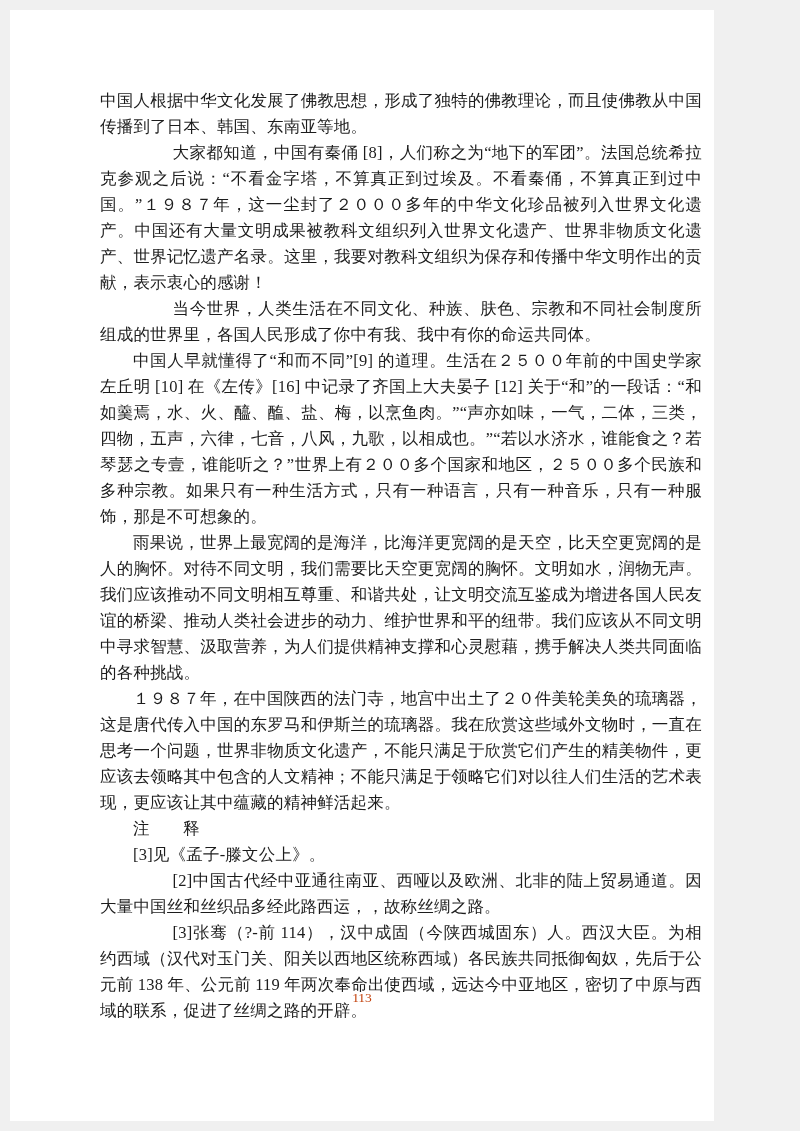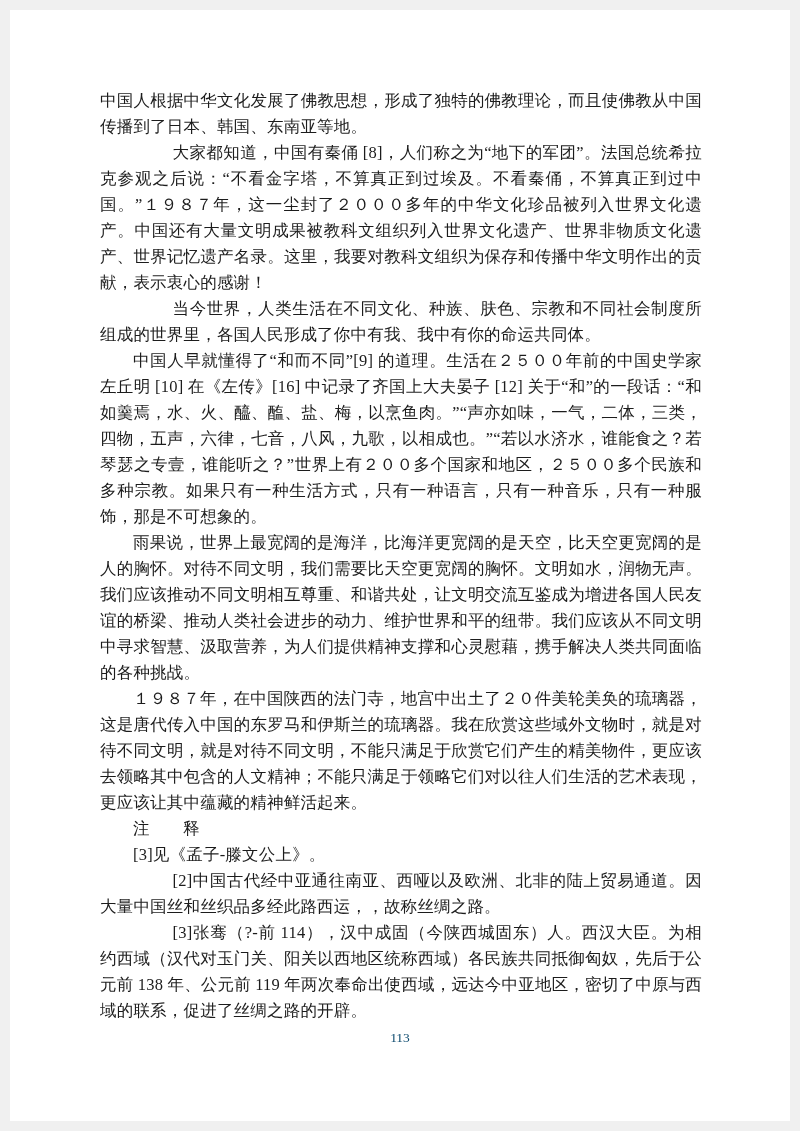--- a/index.html
+++ b/index.html
@@ -10,21 +10,21 @@
     width: 800px;
     height: 1131px;
     background: #f0f0f0;
     position: relative;
     font-family: "Liberation Serif", "DejaVu Serif", serif;
   }
   .page {
     position: absolute;
     left: 10px;
     top: 10px;
-    width: 780px;
+    width: 704px;
     height: 1111px;
     background: #ffffff;
   }
   .text-block {
     position: absolute;
     left: 90px;
     top: 78px;
     width: 602px;
     font-size: 16.5px;
     line-height: 26px;
@@ -35,39 +35,39 @@
   .text-block p {
     margin: 0;
     padding: 0;
   }
   .ind0 { text-indent: 0; }
   .ind2 { text-indent: 2em; }
   .ind4 { text-indent: 4.4em; }
   .page-num {
     position: absolute;
     left: 0;
-    top: 1020px;
+    top: 980px;
     width: 100%;
     text-align: center;
     font-size: 13.5px;
-    color: #0c4a6e;
+    color: #c2410c;
     font-family: "Liberation Serif", "DejaVu Serif", serif;
   }
 </style>
 </head>
 <body>
 
 <main class="page">
   <div class="text-block">
     <p class="ind0">中国人根据中华文化发展了佛教思想，形成了独特的佛教理论，而且使佛教从中国传播到了日本、韩国、东南亚等地。</p>
     <p class="ind4">大家都知道，中国有秦俑 [8]，人们称之为“地下的军团”。法国总统希拉克参观之后说：“不看金字塔，不算真正到过埃及。不看秦俑，不算真正到过中国。”１９８７年，这一尘封了２０００多年的中华文化珍品被列入世界文化遗产。中国还有大量文明成果被教科文组织列入世界文化遗产、世界非物质文化遗产、世界记忆遗产名录。这里，我要对教科文组织为保存和传播中华文明作出的贡献，表示衷心的感谢！</p>
     <p class="ind4">当今世界，人类生活在不同文化、种族、肤色、宗教和不同社会制度所组成的世界里，各国人民形成了你中有我、我中有你的命运共同体。</p>
     <p class="ind2">中国人早就懂得了“和而不同”[9] 的道理。生活在２５００年前的中国史学家左丘明 [10] 在《左传》[16] 中记录了齐国上大夫晏子 [12] 关于“和”的一段话：“和如羹焉，水、火、醯、醢、盐、梅，以烹鱼肉。”“声亦如味，一气，二体，三类，四物，五声，六律，七音，八风，九歌，以相成也。”“若以水济水，谁能食之？若琴瑟之专壹，谁能听之？”世界上有２００多个国家和地区，２５００多个民族和多种宗教。如果只有一种生活方式，只有一种语言，只有一种音乐，只有一种服饰，那是不可想象的。</p>
     <p class="ind2">雨果说，世界上最宽阔的是海洋，比海洋更宽阔的是天空，比天空更宽阔的是人的胸怀。对待不同文明，我们需要比天空更宽阔的胸怀。文明如水，润物无声。我们应该推动不同文明相互尊重、和谐共处，让文明交流互鉴成为增进各国人民友谊的桥梁、推动人类社会进步的动力、维护世界和平的纽带。我们应该从不同文明中寻求智慧、汲取营养，为人们提供精神支撑和心灵慰藉，携手解决人类共同面临的各种挑战。</p>
-    <p class="ind2">１９８７年，在中国陕西的法门寺，地宫中出土了２０件美轮美奂的琉璃器，这是唐代传入中国的东罗马和伊斯兰的琉璃器。我在欣赏这些域外文物时，就是对待不同文明，就是对待不同文明，不能只满足于欣赏它们产生的精美物件，更应该去领略其中包含的人文精神；不能只满足于领略它们对以往人们生活的艺术表现，更应该让其中蕴藏的精神鲜活起来。</p>
+    <p class="ind2">１９８７年，在中国陕西的法门寺，地宫中出土了２０件美轮美奂的琉璃器，这是唐代传入中国的东罗马和伊斯兰的琉璃器。我在欣赏这些域外文物时，一直在思考一个问题，世界非物质文化遗产，不能只满足于欣赏它们产生的精美物件，更应该去领略其中包含的人文精神；不能只满足于领略它们对以往人们生活的艺术表现，更应该让其中蕴藏的精神鲜活起来。</p>
     <p class="ind2">注　　释</p>
     <p class="ind2">[3]见《孟子-滕文公上》。</p>
     <p class="ind4">[2]中国古代经中亚通往南亚、西哑以及欧洲、北非的陆上贸易通道。因大量中国丝和丝织品多经此路西运，，故称丝绸之路。</p>
     <p class="ind4">[3]张骞（?-前 114），汉中成固（今陕西城固东）人。西汉大臣。为相约西域（汉代对玉门关、阳关以西地区统称西域）各民族共同抵御匈奴，先后于公元前 138 年、公元前 119 年两次奉命出使西域，远达今中亚地区，密切了中原与西域的联系，促进了丝绸之路的开辟。</p>
 
   </div>
   <div class="page-num">113</div>
 </main>
 
 </body></html>

